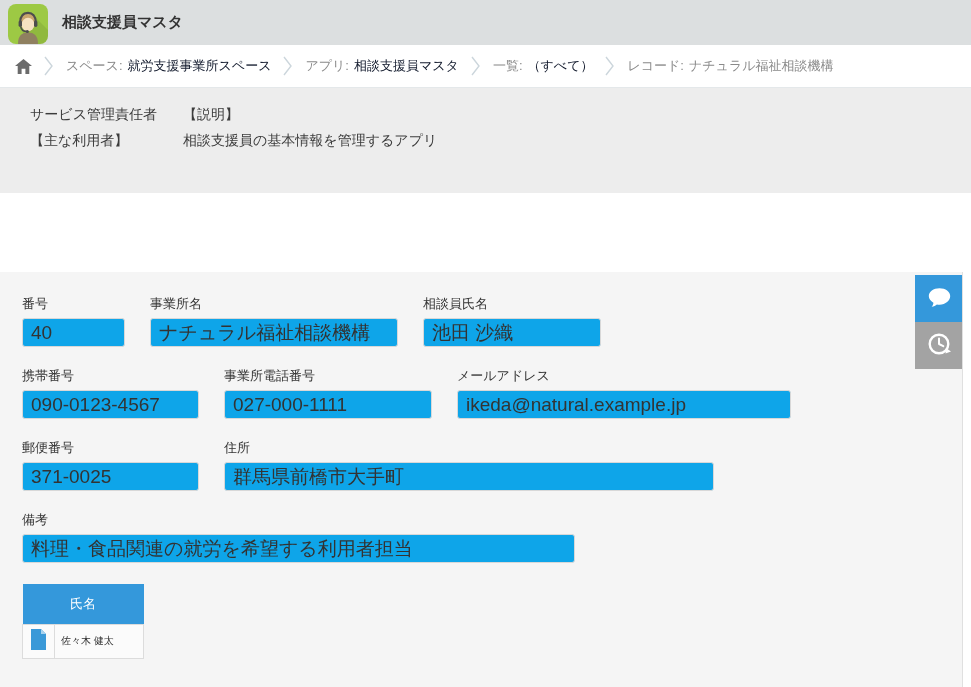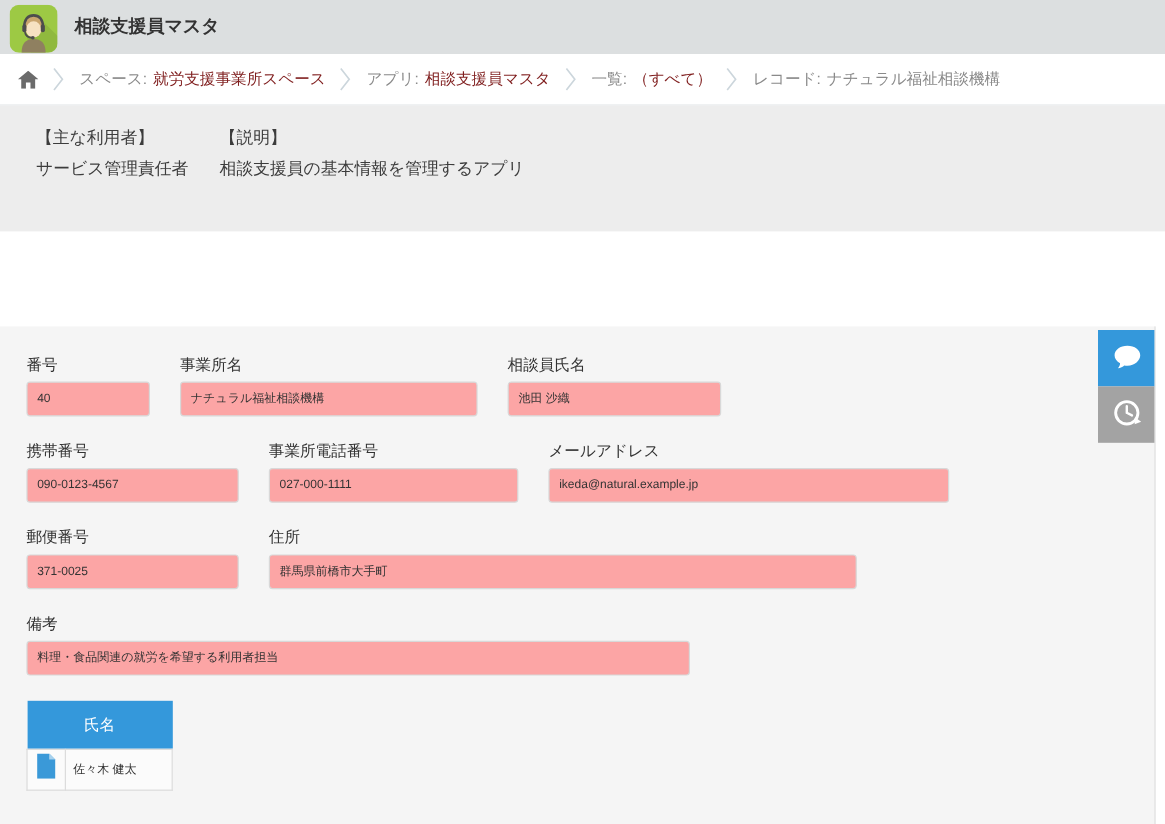--- a/index.html
+++ b/index.html
@@ -11,37 +11,37 @@
   .app-icon { width:40px; height:40px; margin:2px 0 0 8px; cursor:pointer; flex:0 0 auto; }
   .app-title { font-size:15px; font-weight:bold; color:#333; margin-left:14px; cursor:pointer; }
 
   
   .breadcrumb { height:43px; background:#fff; border-bottom:1px solid #e4e8ea;
                 display:flex; align-items:center; padding-left:15px; font-size:13px; white-space:nowrap; }
   .home-btn { display:flex; align-items:center; cursor:pointer; }
   .sep { margin:0 12px; display:flex; align-items:center; }
   .crumb { display:flex; align-items:center; }
   .crumb-prefix { color:#8a8a8a; margin-right:5px; }
-  .crumb-link { color:#7f1d1d; text-decoration:none; cursor:pointer;text-align:right; }
+  .crumb-link { color:#0f172a; text-decoration:none; cursor:pointer;text-align:right; }
   .crumb-current { color:#8a8a8a; }
 
   
   .app-desc { height:105px; background:#ededed; display:flex; padding:13px 0 0 30px;
               color:#3c3c3c; font-size:14px; line-height:26px; }
   .desc-col-1 { width:153px; }
 
   .white-gap { height:79px; background:#fff; }
 
   
   .record { position:relative; background:#f5f5f5; height:415px; margin-right:8px;
             border-right:1px solid #e0e0e0; padding:24px 0 0 22px; }
   .frow { display:flex; column-gap:25px; margin-bottom:21px; }
   .field-label { font-size:13px; color:#333; margin-bottom:6px; height:16px; line-height:16px; }
-  .field-input { height:29px; line-height:27px; background:#fca5a5; border:1px solid #d8d8d8;
-                 border-radius:3px; padding:0 8px; font-size:10px; color:#333; overflow:hidden; white-space:nowrap; }
+  .field-input { height:29px; line-height:27px; background:#0ea5e9; border:1px solid #d8d8d8;
+                 border-radius:3px; padding:0 8px; font-size:19px; color:#333; overflow:hidden; white-space:nowrap; }
   .w103{width:103px} .w248{width:248px} .w222{width:178px} .w177{width:177px}
   .w253{width:208px} .w334{width:334px} .w490{width:490px} .w553{width:553px}
 
   
   .subtable-label { font-size:13px; color:#333; margin-bottom:7px; height:16px; line-height:16px; }
   .subtable { border-collapse:collapse; }
   .subtable th { width:121px; height:40px; background:#3498db; color:#fff; font-size:13px;
                  font-weight:normal; text-align:center; vertical-align:middle;margin-top:12px; }
   .subtable td { background:#fbfbfb; border:1px solid #dcdcdc; height:34px; vertical-align:middle; }
   .cell-icon { width:32px; text-align:center; cursor:pointer; }
@@ -121,22 +121,22 @@
       </svg>
   </span>
   <span class="crumb">
     <span class="crumb-prefix">レコード:</span>
     <span class="crumb-current">ナチュラル福祉相談機構</span>
   </span>
 </nav>
 
 <section class="app-desc">
   <div class="desc-col-1">
+    <div>サービス管理責任者</div>
     <div>【主な利用者】</div>
-    <div>サービス管理責任者</div>
   </div>
   <div>
     <div>【説明】</div>
     <div>相談支援員の基本情報を管理するアプリ</div>
   </div>
 </section>
 
 <div class="white-gap"></div>
 
 <main class="record">

